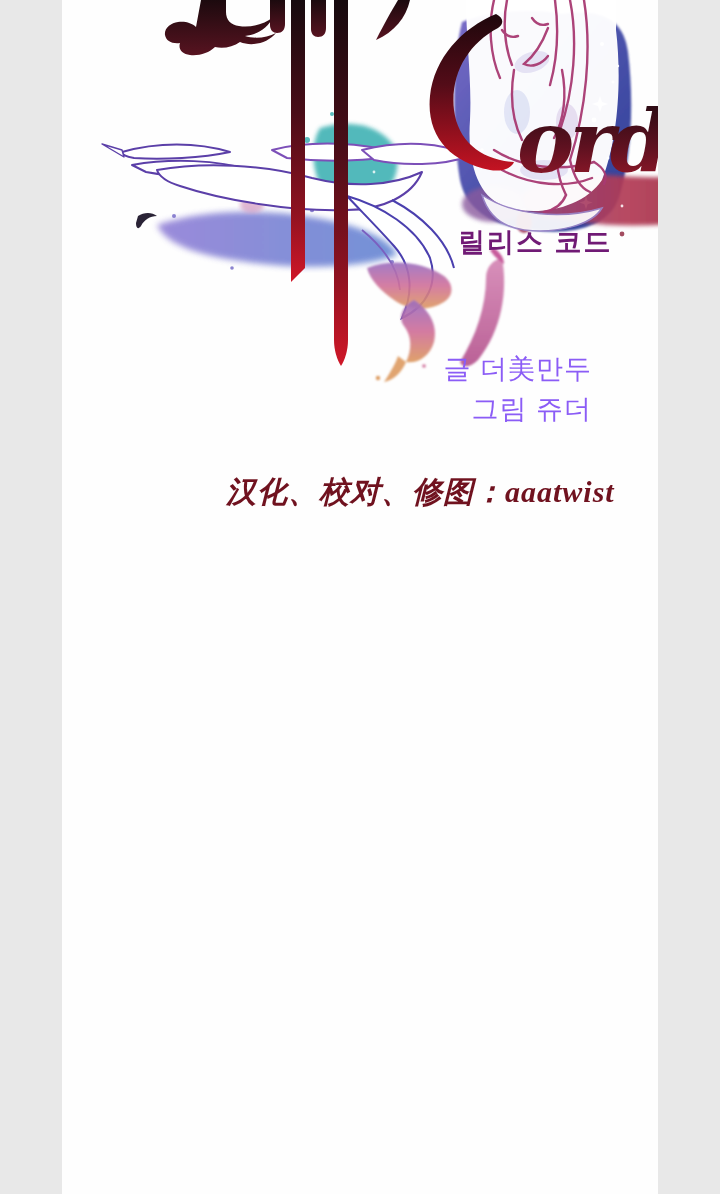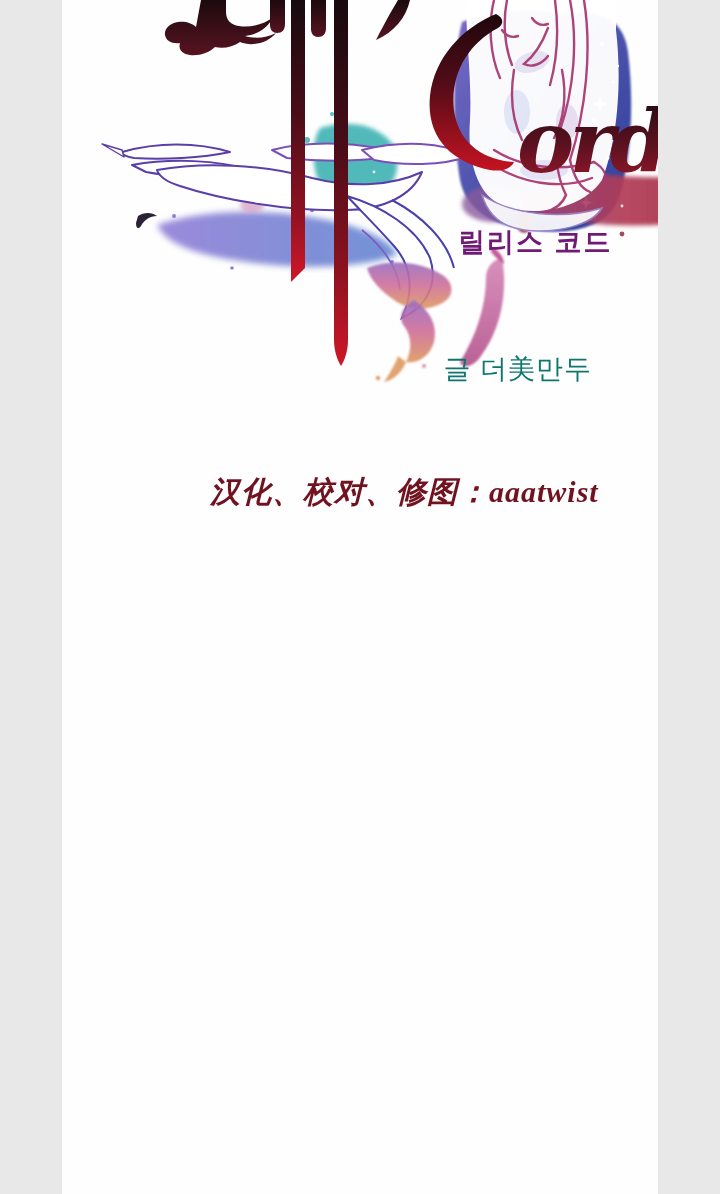--- a/index.html
+++ b/index.html
@@ -10,25 +10,25 @@
   }
   .artwork{position:absolute;left:0;top:0;}
   .korean-subtitle{
     position:absolute;left:396px;top:224px;width:220px;
     font-size:27px;font-weight:800;letter-spacing:2px;
     color:#701a75;white-space:nowrap;
     font-family:"Liberation Sans",sans-serif;
   }
   .credits-block{
     position:absolute;right:66px;top:349px;text-align:right;
-    color:#0f766e;font-size:27px;line-height:40px;letter-spacing:1px;
+    color:#8b5cf6;font-size:27px;line-height:40px;letter-spacing:1px;
     font-family:"Liberation Sans",sans-serif;
   }
   .translation-credit{
-    position:absolute;left:148px;top:472px;
+    position:absolute;left:164px;top:472px;
     font-family:"Liberation Serif","DejaVu Serif",serif;
     font-style:italic;font-weight:600;
     font-size:30px;letter-spacing:1px;color:#70121f;white-space:nowrap;
   }
   .continued-wrap{position:absolute;left:468px;top:924px;}
 </style>
 </head>
 <body>
 
 <div class="page">
@@ -232,18 +232,19 @@
                C442,24 442,18 434,14 Z" fill="url(#cGrad)"></path>
     </g>
 
     <text x="455" y="172" font-family="DejaVu Serif, Liberation Serif, serif" font-style="italic" font-weight="700" font-size="86" letter-spacing="-5" fill="url(#ordGrad)">ord</text>
   </svg>
 
   <div class="korean-subtitle">릴리스 코드</div>
 
   <div class="credits-block">
     <div>글 더美만두</div>
+    <div>그림 쥬더</div>
   </div>
 
   <div class="translation-credit">汉化、校对、修图：aaatwist</div>
 
 
 </div>
 
 </body></html>

